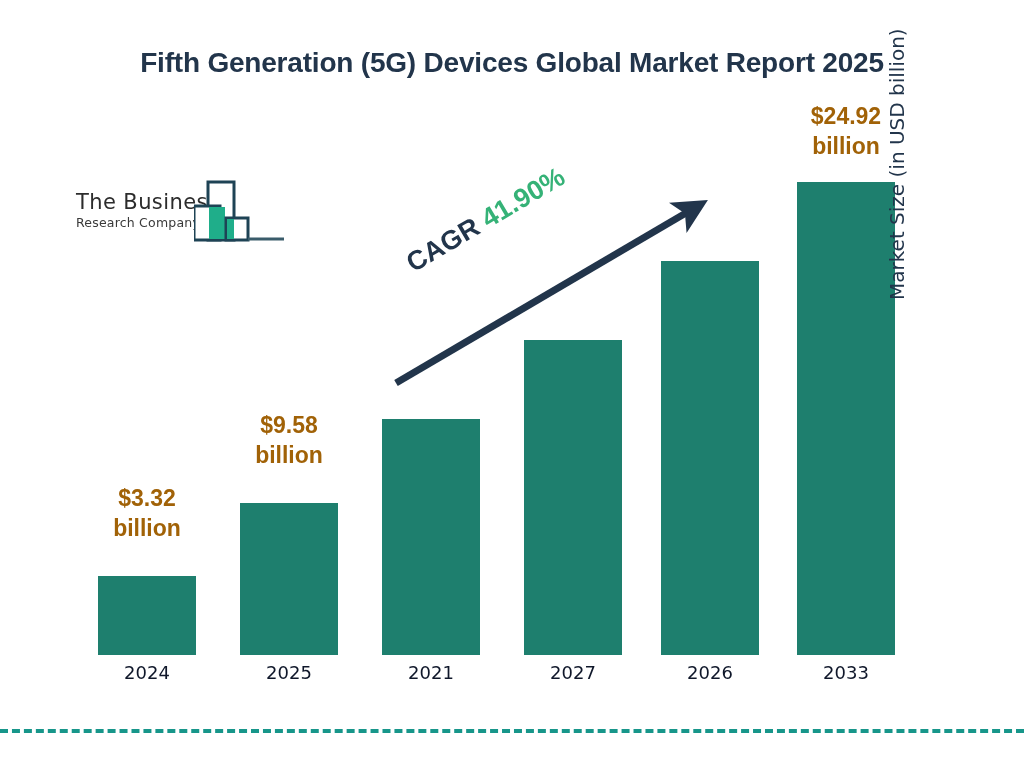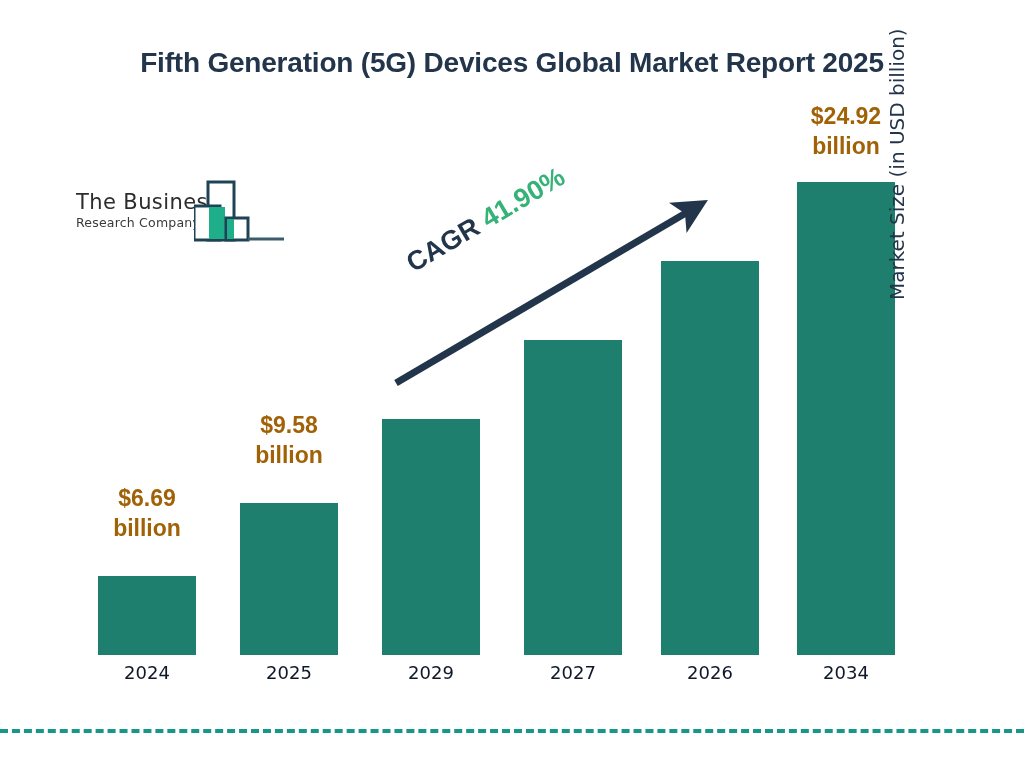--- a/index.html
+++ b/index.html
@@ -170,33 +170,33 @@
 
 <div id="plot">
 
   <div class="bar" style="left:98px;  width:98px; top:576px; height:79px;"></div>
   <div class="bar" style="left:240px; width:98px; top:503px; height:152px;"></div>
   <div class="bar" style="left:382px; width:98px; top:419px; height:236px;"></div>
   <div class="bar" style="left:524px; width:98px; top:340px; height:315px;"></div>
   <div class="bar" style="left:661px; width:98px; top:261px; height:394px;"></div>
   <div class="bar" style="left:797px; width:98px; top:182px; height:473px;"></div>
 
-  <div class="bar-value" style="left:78px; width:138px; top:483px;">$6.69
+  <div class="bar-value" style="left:78px; width:138px; top:483px;">$3.32
 billion</div>
   <div class="bar-value" style="left:220px; width:138px; top:410px;">$9.58
 billion</div>
   <div class="bar-value" style="left:777px; width:138px; top:101px;">$24.92
 billion</div>
 
   <div class="tick-label" style="left:98px; width:98px; top:662px;">2024</div>
   <div class="tick-label" style="left:240px; width:98px; top:662px;">2025</div>
-  <div class="tick-label" style="left:382px; width:98px; top:662px;">2029</div>
+  <div class="tick-label" style="left:382px; width:98px; top:662px;">2021</div>
   <div class="tick-label" style="left:524px; width:98px; top:662px;">2027</div>
   <div class="tick-label" style="left:661px; width:98px; top:662px;">2026</div>
-  <div class="tick-label" style="left:797px; width:98px; top:662px;">2034</div>
+  <div class="tick-label" style="left:797px; width:98px; top:662px;">2033</div>
 
   <svg id="cagr-arrow" viewBox="0 0 340 210">
     <defs>
       <marker id="arrowhead" markerWidth="5" markerHeight="5" refX="2.2" refY="2.5" orient="auto" markerUnits="strokeWidth">
         <path d="M0,0 L5,2.5 L0,5 L1.2,2.5 Z" fill="#22354b"></path>
       </marker>
     </defs>
     <line x1="16" y1="193" x2="311" y2="20" stroke="#22354b" stroke-width="7" stroke-linecap="butt" marker-end="url(#arrowhead)"></line>
   </svg>
 

